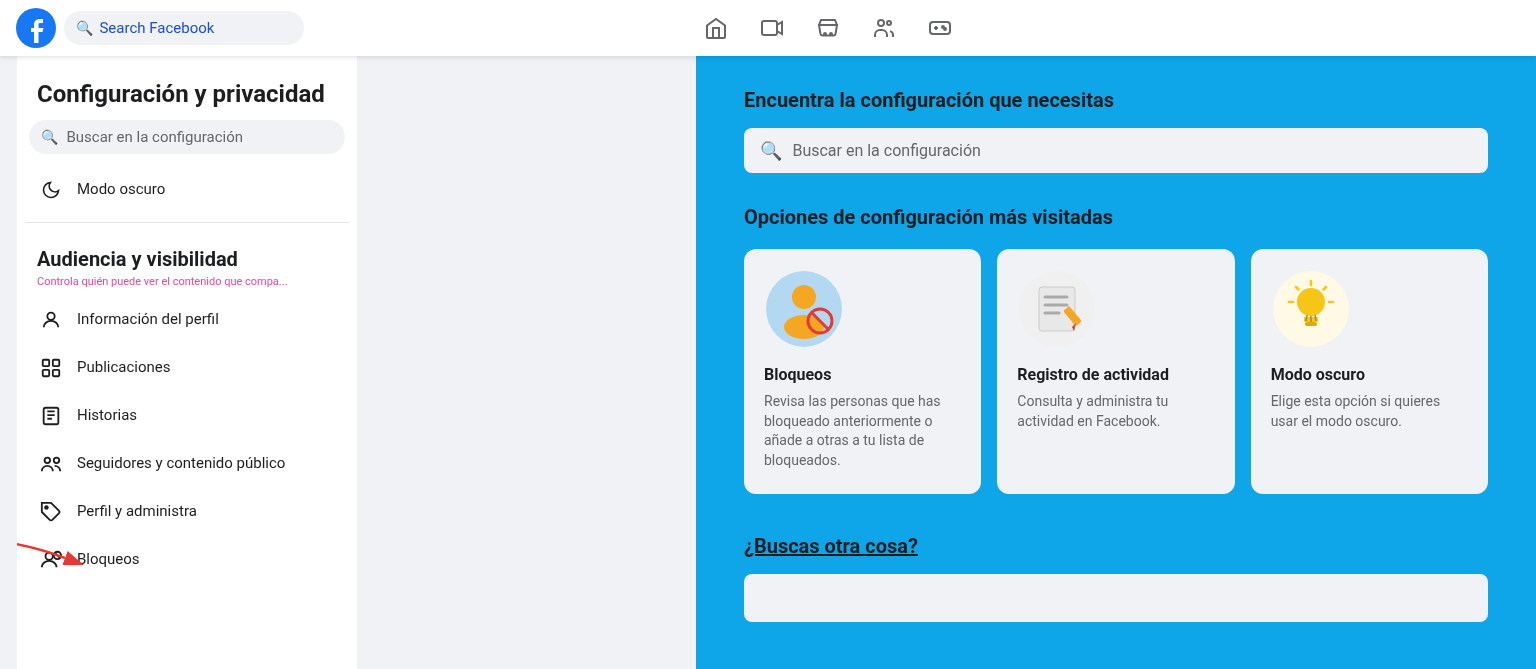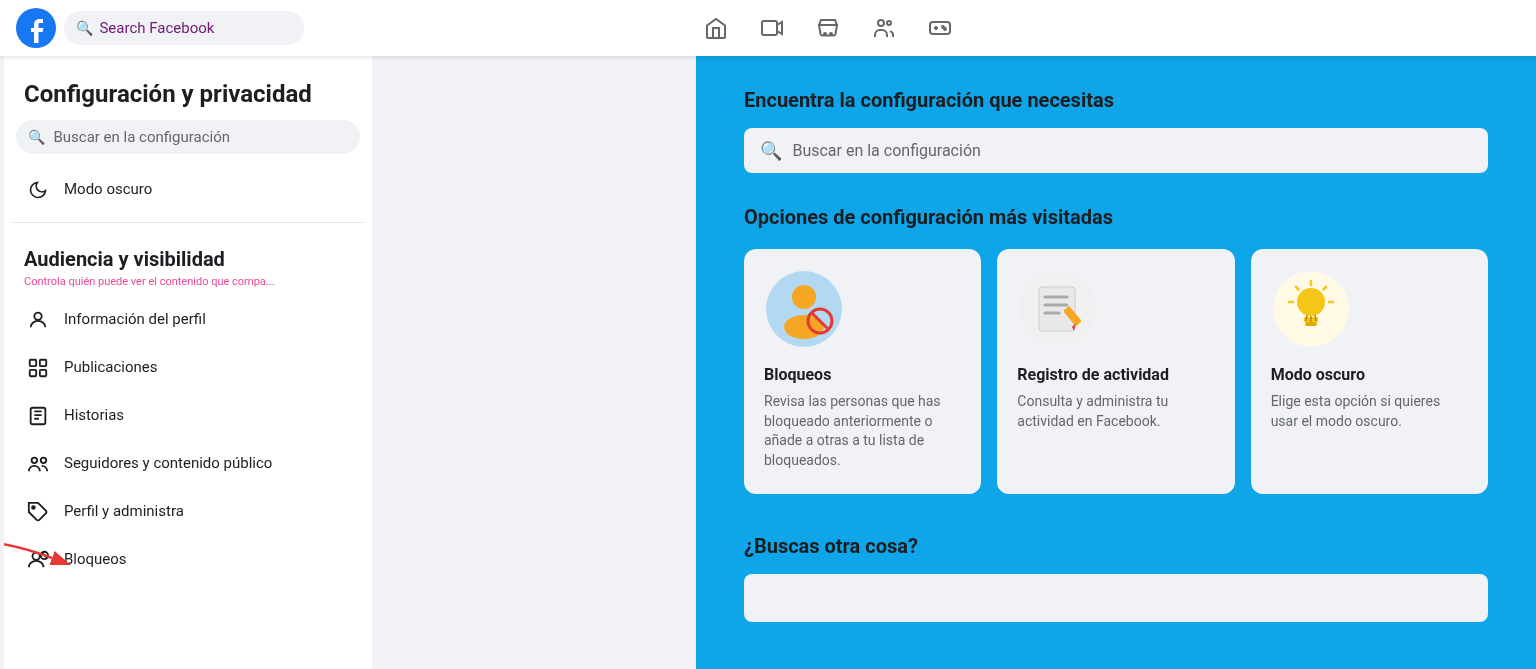--- a/index.html
+++ b/index.html
@@ -16,21 +16,21 @@
     }
     .topnav-left { display: flex; align-items: center; gap: 8px; min-width: 320px; }
     .fb-logo { width: 40px; height: 40px; flex-shrink: 0; }
     .topnav-search {
       display: flex; align-items: center; gap: 6px;
       background: #f0f2f5; border-radius: 20px;
       padding: 8px 12px; flex: 1; max-width: 240px;
       cursor: text;
     }
     .topnav-search-icon { color: #65676b; font-size: 14px; }
-    .topnav-search-text { color: #701a75; font-size: 15px; }
+    .topnav-search-text { color: #1d4ed8; font-size: 15px; }
     .topnav-center {
       flex: 1; display: flex; justify-content: center; gap: 8px;
     }
     .topnav-icon-btn {
       width: 48px; height: 40px;
       display: flex; align-items: center; justify-content: center;
       border-radius: 8px; cursor: pointer; color: #65676b;
       transition: background 0.15s;
     }
     .topnav-icon-btn svg { width: 24px; height: 24px; }
@@ -100,21 +100,21 @@
     .options-heading { font-size: 20px; font-weight: 700; margin-bottom: 20px; }
     .options-cards { display: flex; gap: 16px; margin-bottom: 40px; }
     .option-card {
       flex: 1; background: #f0f2f5; border-radius: 12px;
       padding: 20px 20px 24px; cursor: pointer;
       min-width: 0;
     }
     .option-card-title { font-size: 16px; font-weight: 700; margin-bottom: 8px; }
     .option-card-desc { font-size: 14px; color: #65676b; line-height: 1.4; }
 
-    .buscas-heading { font-size: 20px; font-weight: 700; margin-bottom: 16px; }
+    .buscas-heading { font-size: 20px; font-weight: 700; margin-bottom: 16px; text-decoration: underline; }
   </style>
 </head>
 <body>
 
 <nav class="topnav">
   <div class="topnav-left">
 
     <svg class="fb-logo" viewBox="0 0 40 40" xmlns="http://www.w3.org/2000/svg">
       <circle cx="20" cy="20" r="20" fill="#1877F2"></circle>
       <path d="M27.5 20H22.5V16.5C22.5 15.4 23.1 15 23.9 15H27V11H23.5C19.9 11 18 13.5 18 16.5V20H15V24H18V35H22.5V24H26.5L27.5 20Z" fill="white"></path>
@@ -165,21 +165,21 @@
         <circle cx="15" cy="11" r="1" fill="#65676b"></circle>
         <circle cx="17" cy="13" r="1" fill="#65676b"></circle>
       </svg>
     </div>
   </div>
   <div class="topnav-right"></div>
 </nav>
 
 <div class="layout">
 
-  <aside class="sidebar" style="position:fixed;top:56px;left:4px;width:368px;height:calc(100vh - 56px);overflow-y:auto;background:#fff;padding:16px 8px;z-index:50;">
+  <aside class="sidebar" style="position:fixed;top:56px;left:17px;width:340px;height:calc(100vh - 56px);overflow-y:auto;background:#fff;padding:16px 8px;z-index:50;">
     <div class="sidebar-title">Configuración y privacidad</div>
 
     <div class="sidebar-search">
       <span class="sidebar-search-icon">🔍</span>
       <span class="sidebar-search-text">Buscar en la configuración</span>
     </div>
 
     <div class="sidebar-item">
       <div class="sidebar-item-icon">
         <svg width="20" height="20" viewBox="0 0 24 24" fill="none" stroke="#1c1e21" stroke-width="2">

